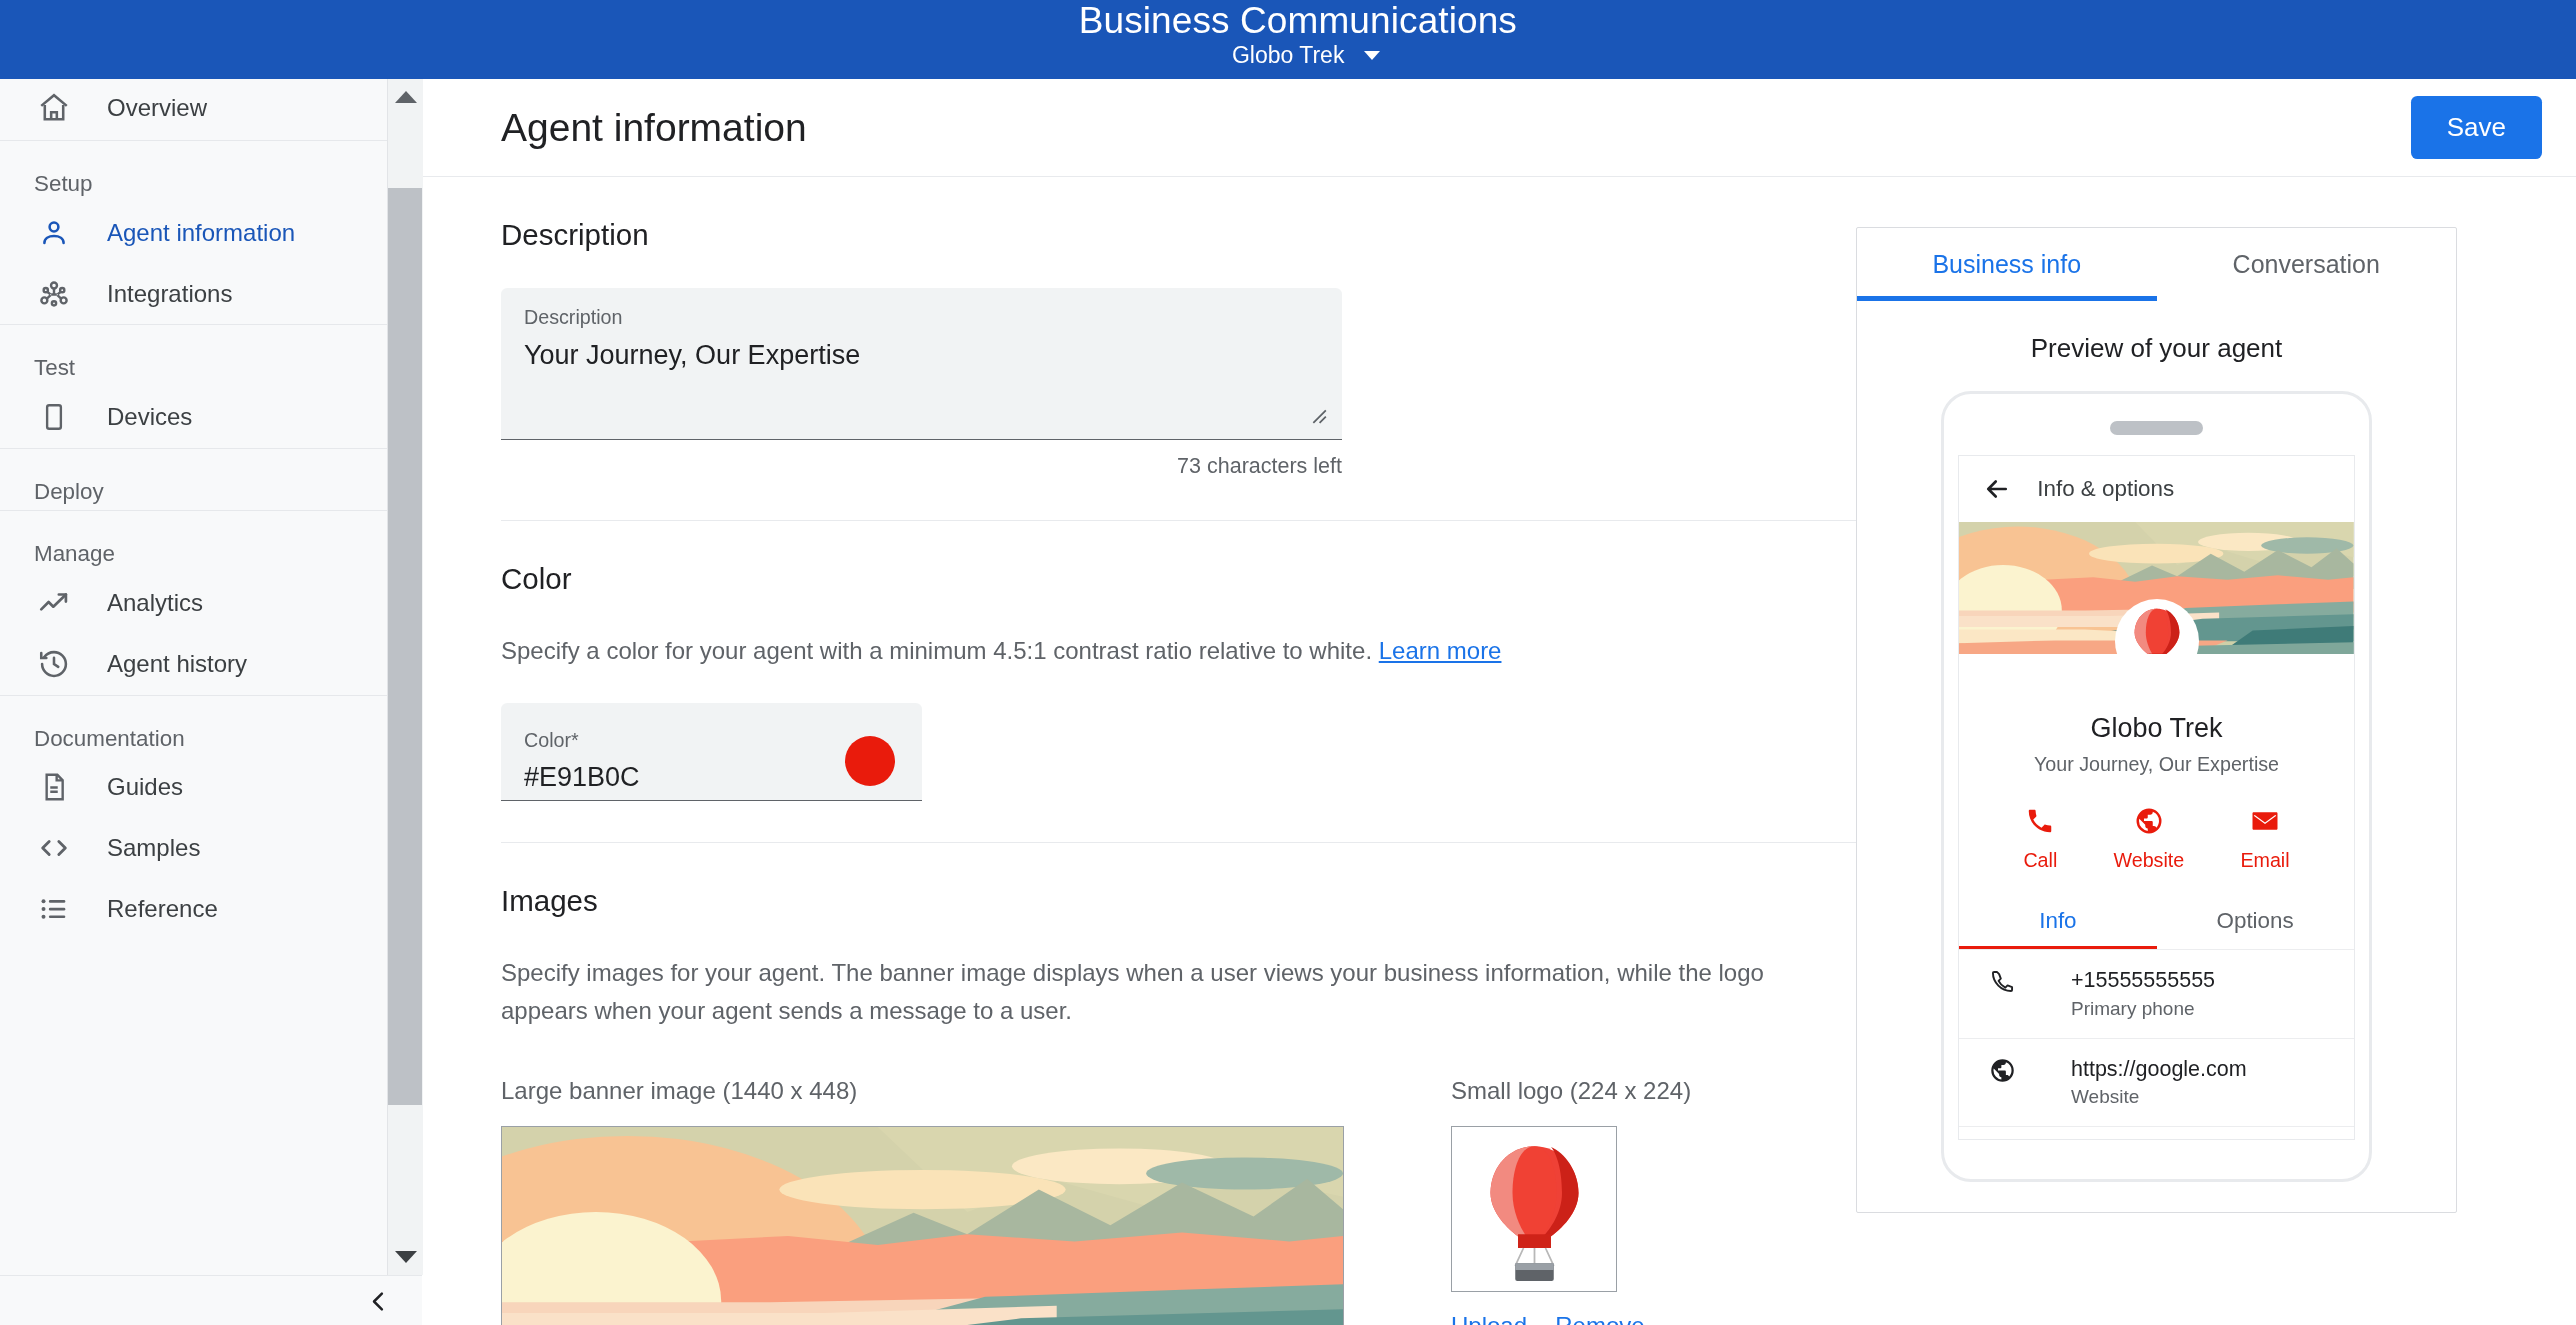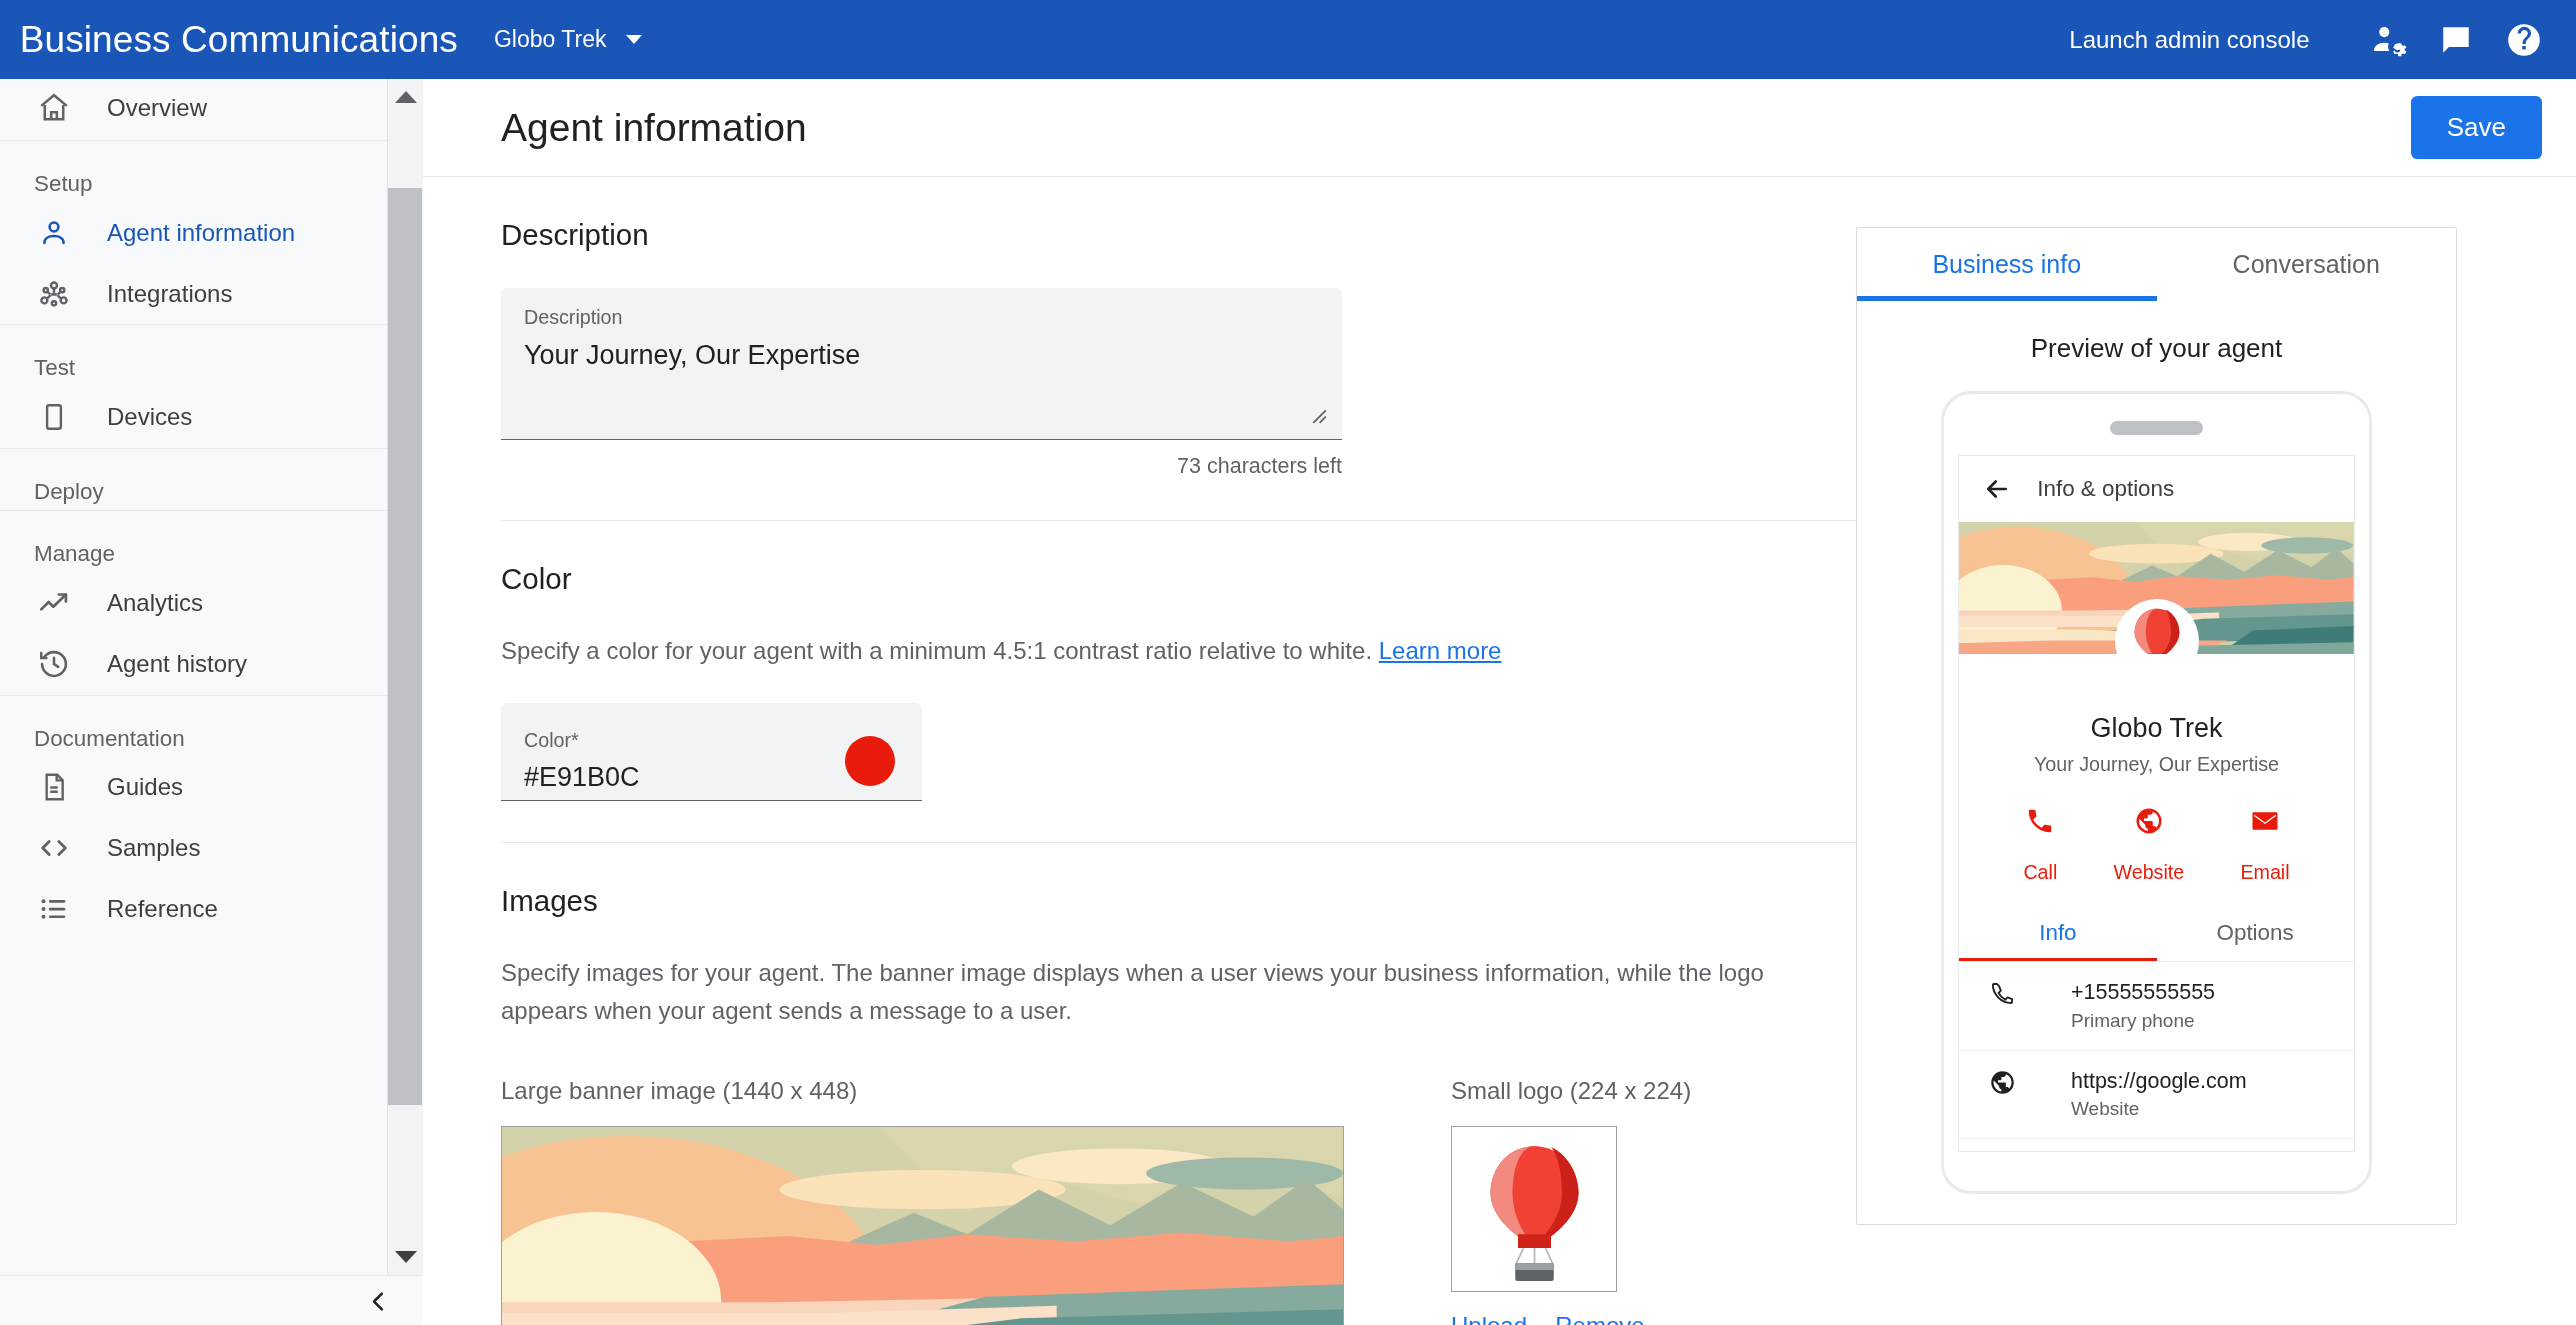--- a/index.html
+++ b/index.html
@@ -5,21 +5,21 @@
   * { box-sizing: border-box; margin:0; padding:0; }
   html,body {
     width:2576px; height:1326px;
     font-family:"Liberation Sans", sans-serif;
     background:#fff; overflow:hidden;
   }
 
   
   .topbar{
     position:absolute; left:0; top:0; width:2576px; height:79px;
-    background:#1a56b8; display:flex; align-items:center;
+    background:#1a56b8; display:flex; align-items:center;flex-direction:column;
   }
   .brand{ color:#fff; font-size:37px; font-weight:400; margin-left:19.7px; letter-spacing:0.1px; }
   .acct{ display:flex; align-items:center; margin-left:36px; cursor:pointer; }
   .acct-name{ color:#fff; font-size:23px; font-weight:500; }
   .caret-down{
     width:0;height:0;border-left:8px solid transparent;border-right:8px solid transparent;
     border-top:9.8px solid #fff; margin-left:19.7px;
   }
   .topbar-right{ margin-left:auto; display:flex; align-items:center; padding-right:25px; gap:0; }
   .admin-link{ color:#fff; font-size:24px; font-weight:500; margin-right:39px; cursor:pointer; }
@@ -142,21 +142,21 @@
   .pbanner{ height:132px; position:relative; overflow:hidden; }
   .plogo{
     position:absolute; left:50%; top:77px; transform:translateX(-50%);
     width:84px;height:84px;border-radius:50%;background:#fff;
     display:flex;align-items:center;justify-content:center; overflow:hidden; z-index:3;
   }
   .pname{ text-align:center; font-size:27px; color:#202124; margin-top:59px; }
   .pdesc{ text-align:center; font-size:19.7px; color:#5f6368; margin-top:9px; }
   .pacts{ display:flex; justify-content:space-around; margin-top:30px; padding:0 36px; }
   .pact{ display:flex; flex-direction:column; align-items:center; cursor:pointer; }
-  .pact-l{ font-size:19.7px; margin-top:25px; font-weight:500; }
+  .pact-l{ font-size:19.7px; margin-top:13px; font-weight:500; }
   .ptabs2{ display:flex; margin-top:36px; }
   .ptab2{ flex:1; text-align:center; font-size:22.4px; color:#5f6368; padding-bottom:12.5px; position:relative; cursor:pointer;}
   .ptab2.on{ color:#1a73e8; font-weight:500; }
   .ptab2.on:after{ content:""; position:absolute;left:0;right:0;bottom:0;height:3.6px; }
   .prow{ display:flex; align-items:flex-start; padding:18px 0 18px 23px; border-top:0.9px solid #ecedef;gap:28px; }
   .prow-ic{ width:41px; display:flex; justify-content:center; margin-right:19.7px; }
   .prow-v{ font-size:21.5px; color:#202124; }
   .prow-s{ font-size:19px; color:#5f6368; margin-top:4.5px; }
 </style>
 </head>

